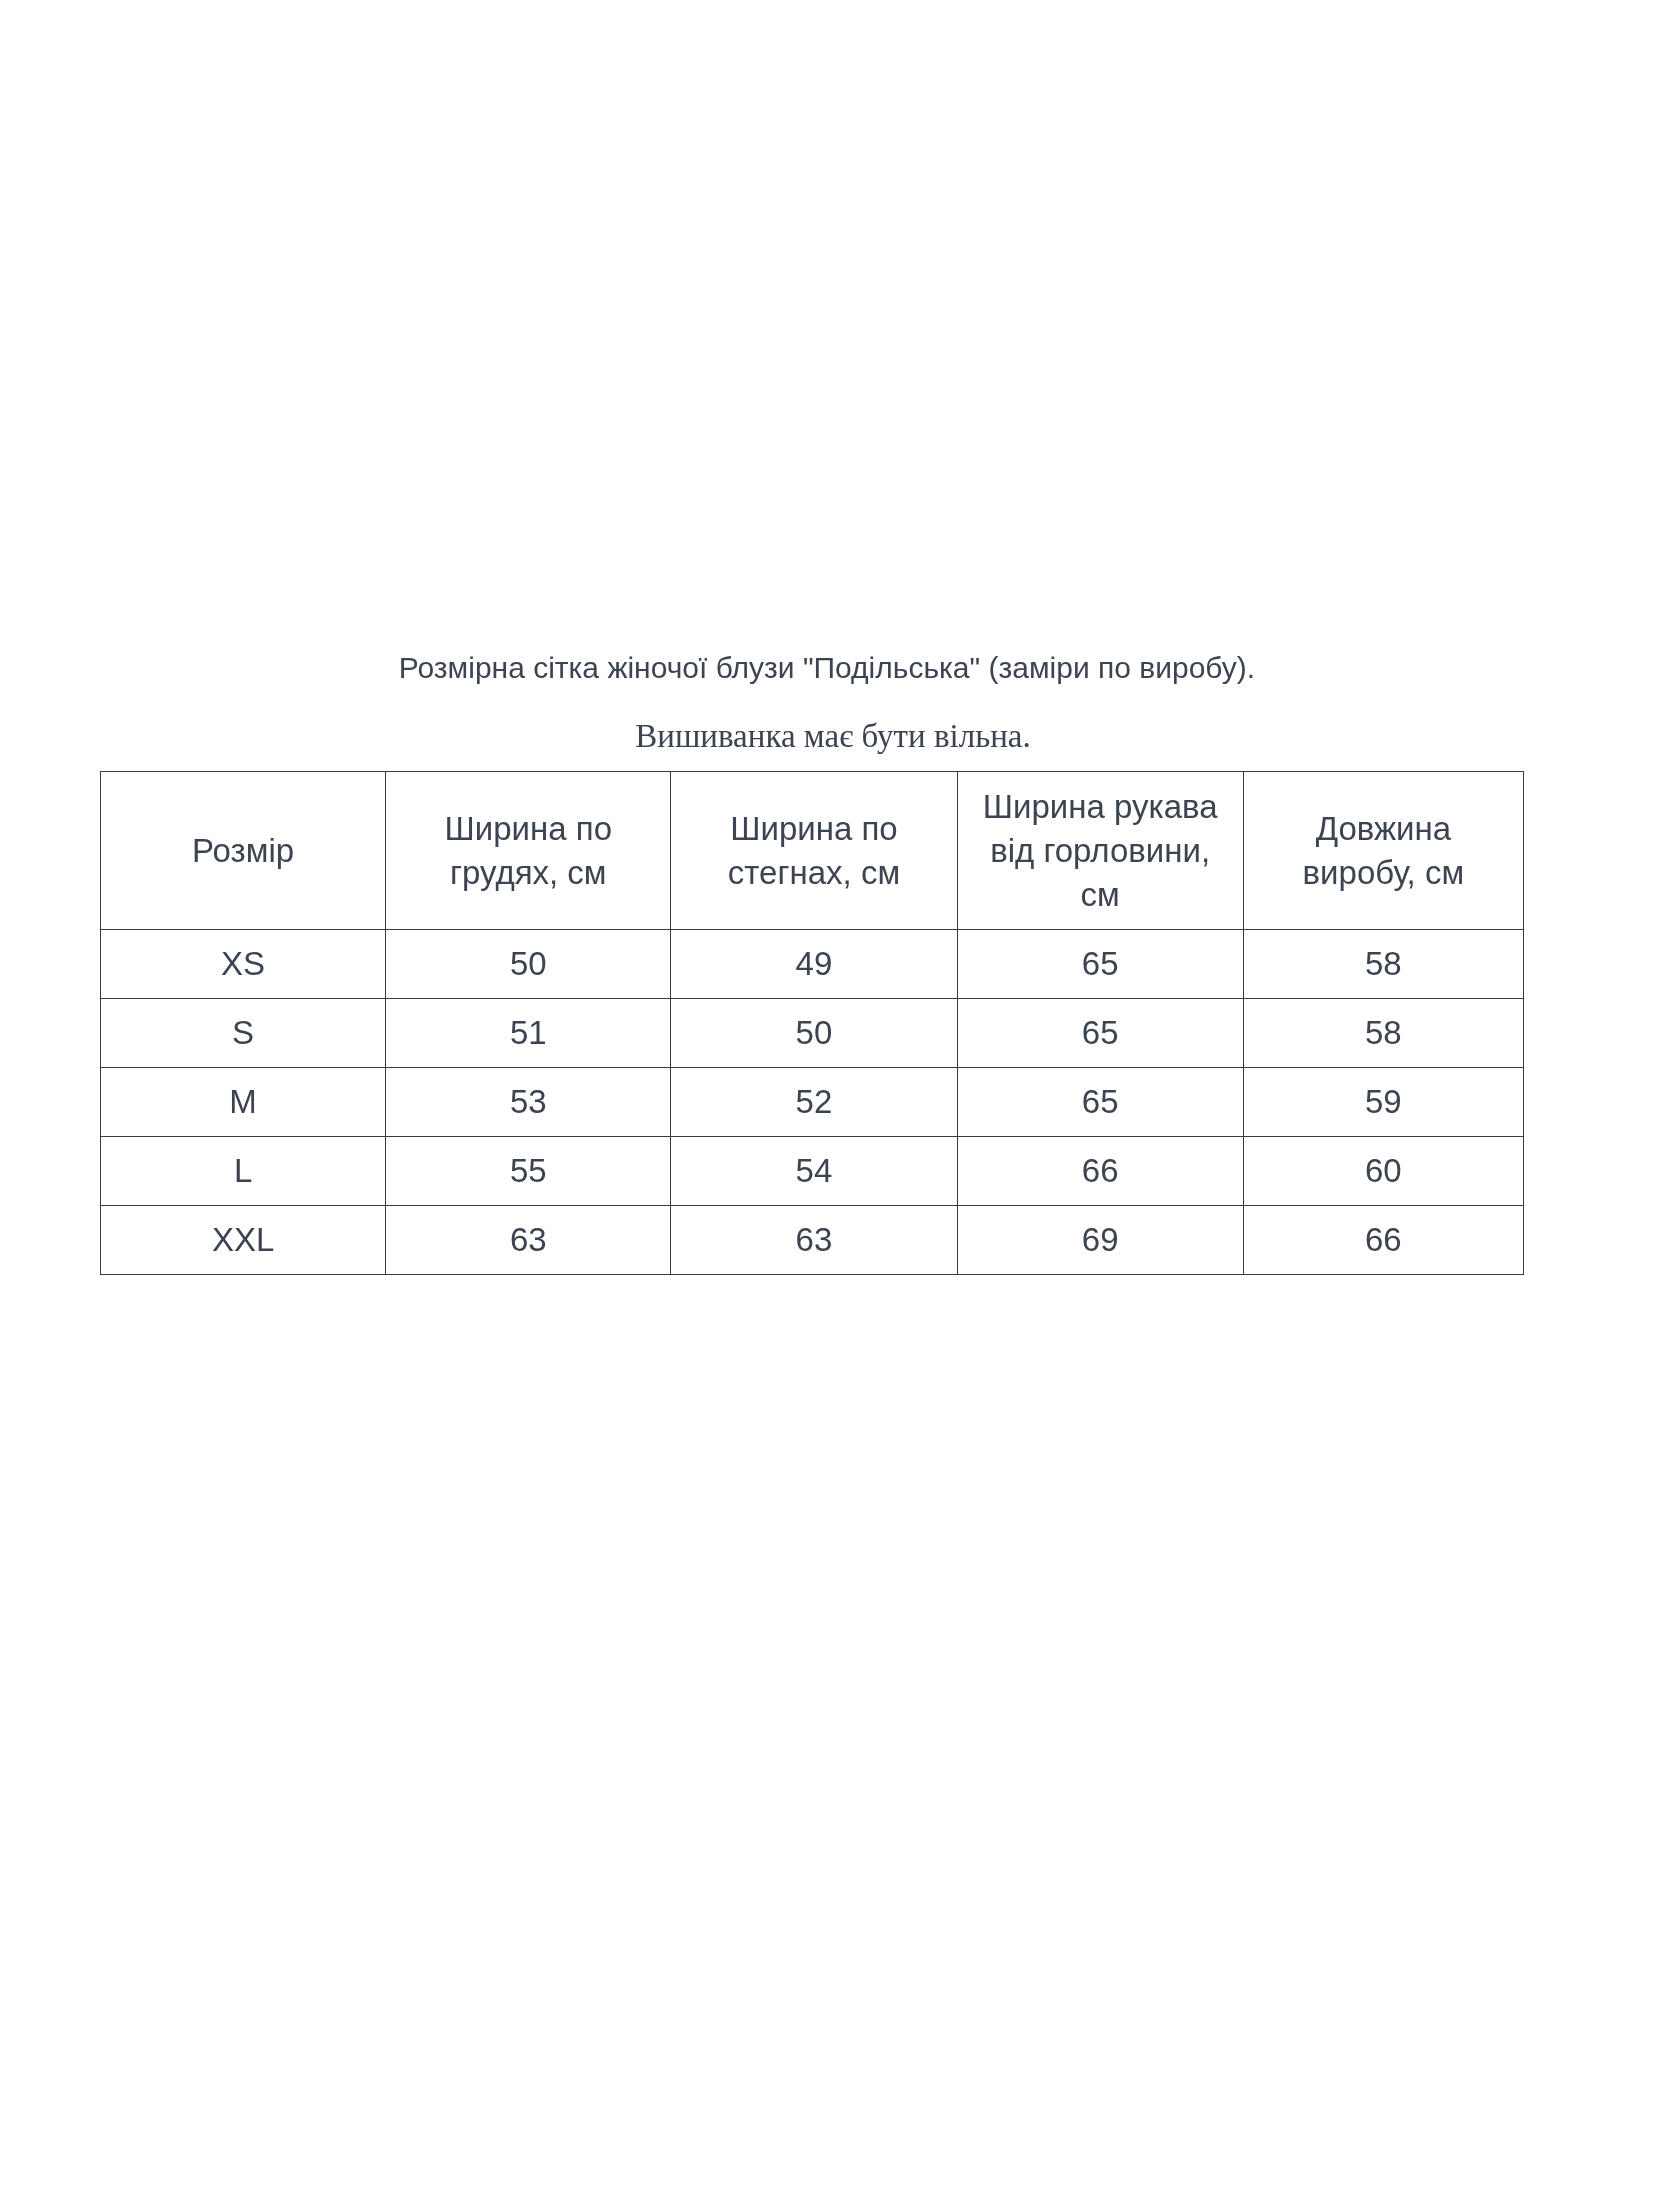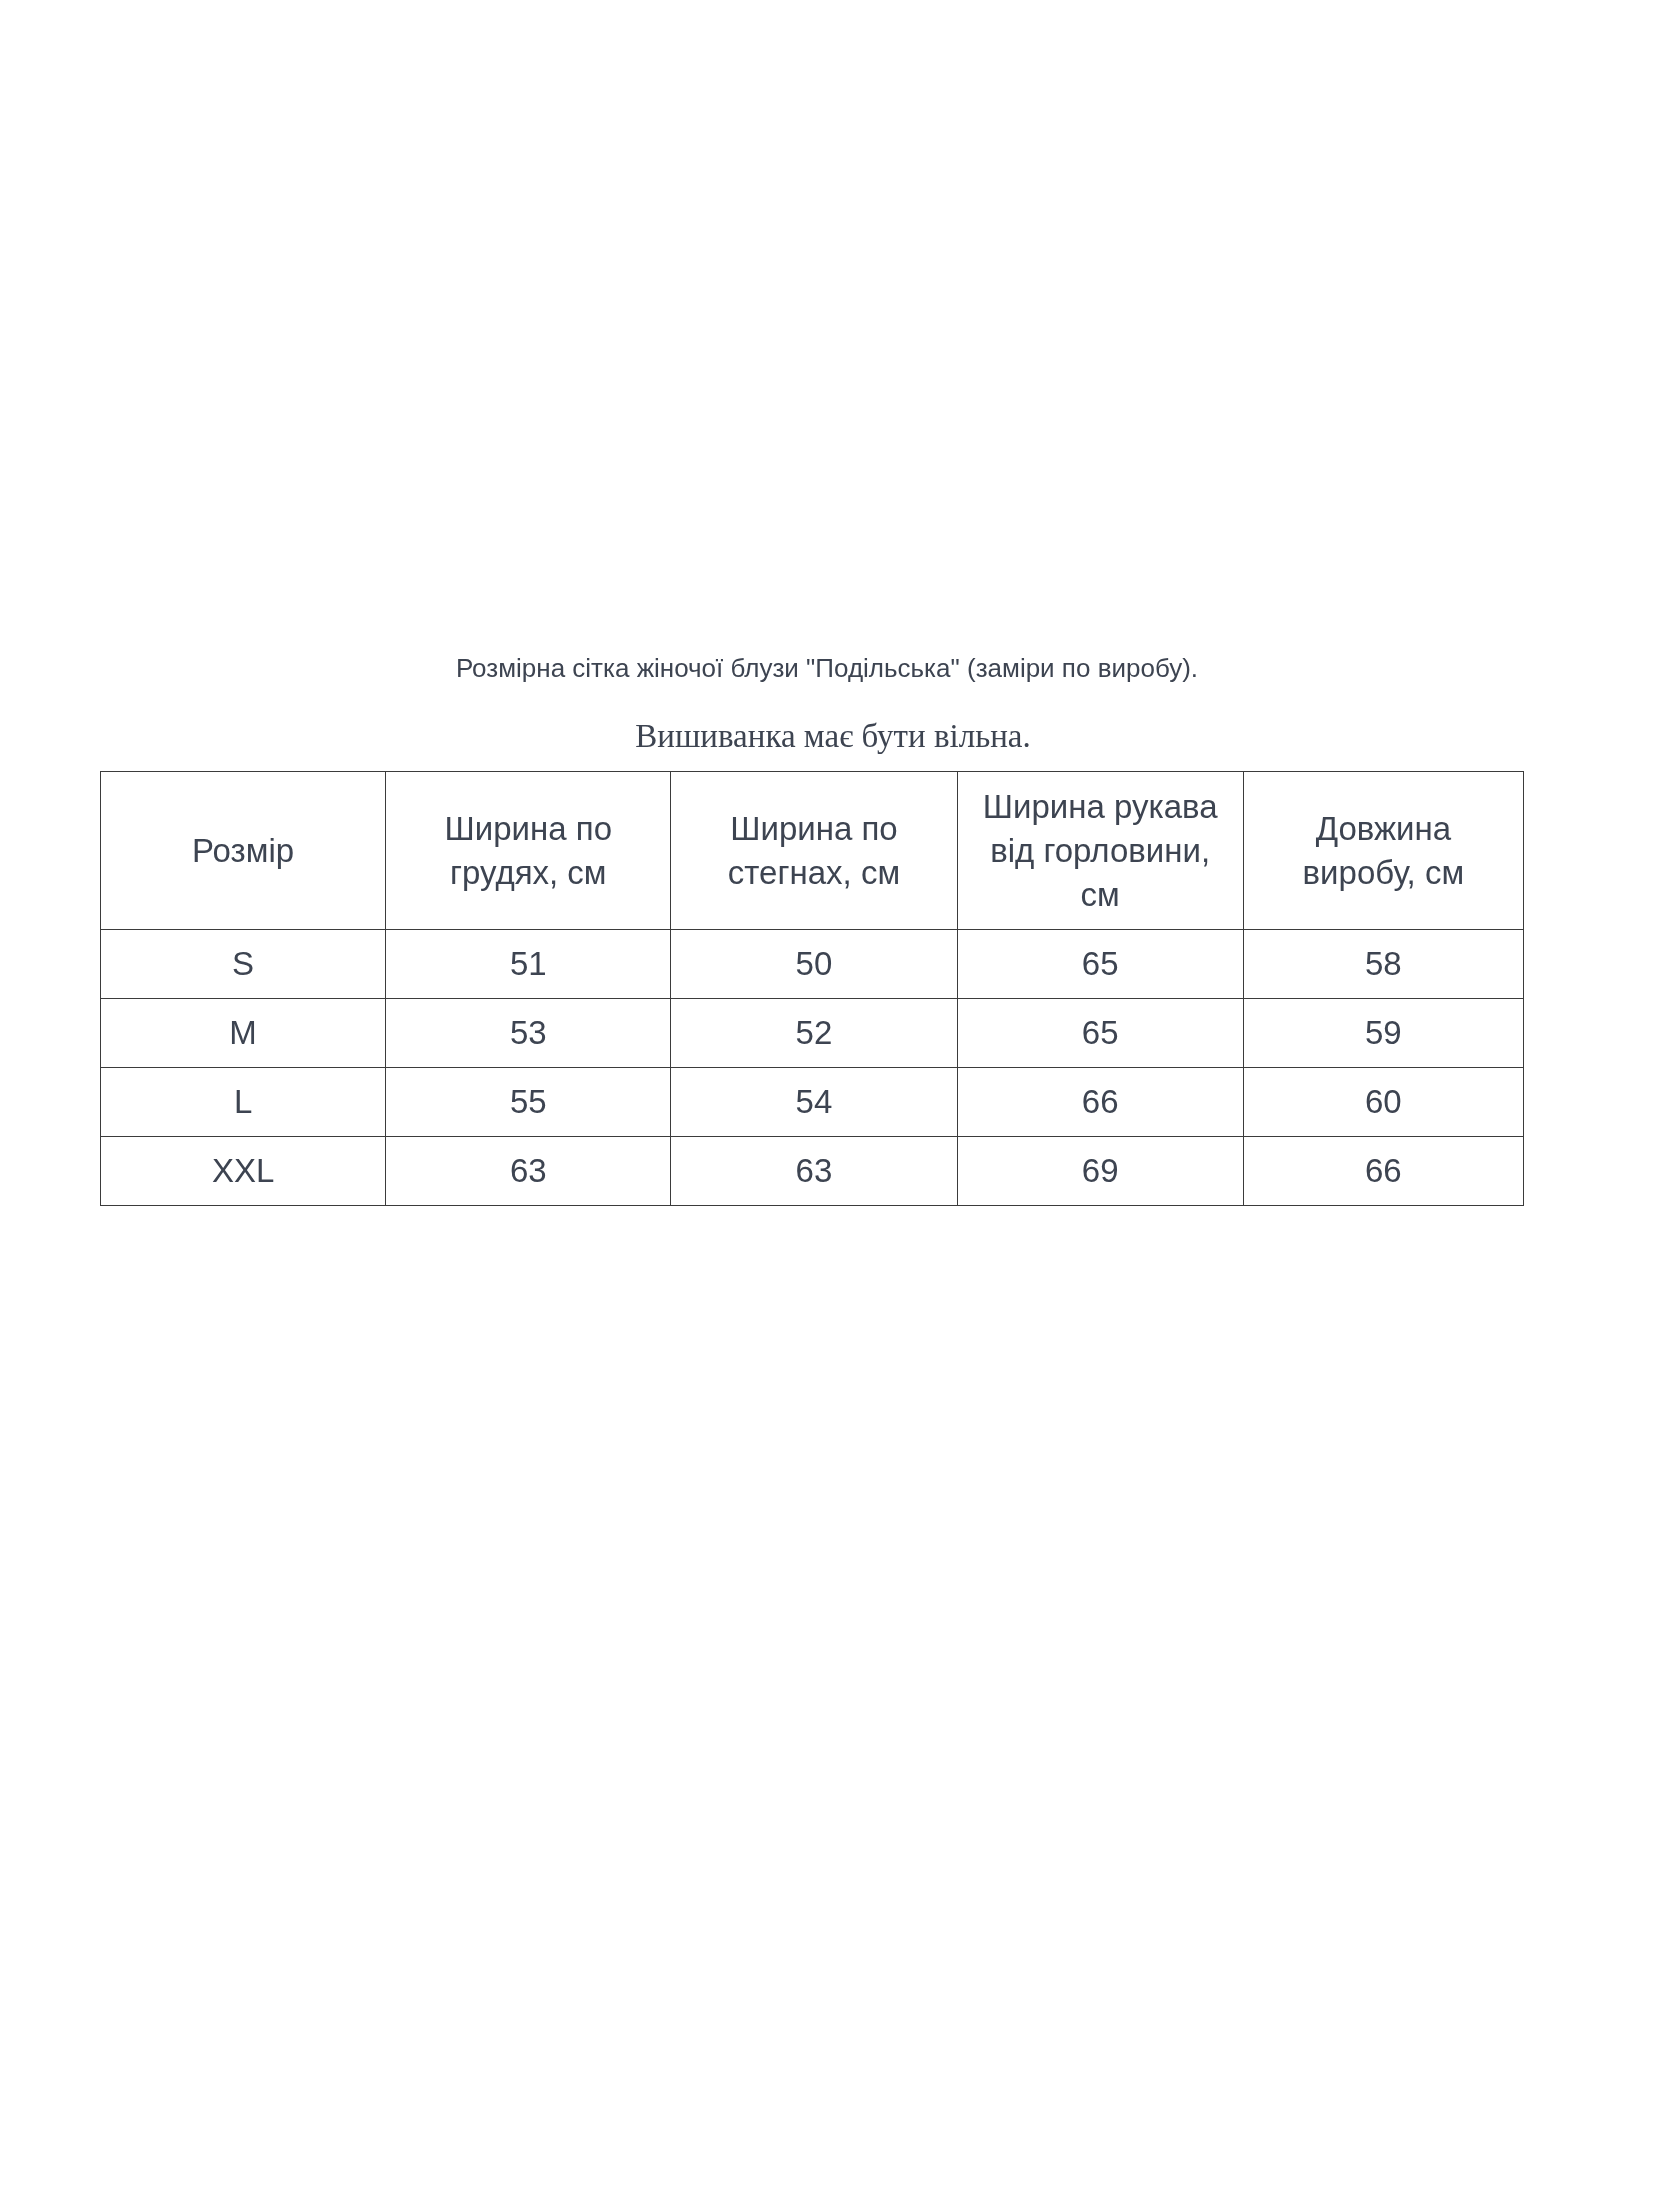--- a/index.html
+++ b/index.html
@@ -17,21 +17,21 @@
     color:var(--text);
     overflow:hidden;
   }
   .title{
     position:absolute;
     top:649px;
     left:0;
     width:100%;
     margin:0;
     text-align:center;
-    font-size:26px;
+    font-size:30px;
     font-weight:400;
     line-height:38px;
   }
   .subtitle{
     position:absolute;
     top:717px;
     left:6px;
     width:100%;
     margin:0;
     text-align:center;
@@ -104,20 +104,27 @@
 стегнах, см</th>
         <th>Ширина рукава
 від горловини,
 см</th>
         <th>Довжина
 виробу, см</th>
       </tr>
     </thead>
     <tbody>
         <tr>
+          <td>XS</td>
+          <td>50</td>
+          <td>49</td>
+          <td>65</td>
+          <td>58</td>
+        </tr>
+        <tr>
           <td>S</td>
           <td>51</td>
           <td>50</td>
           <td>65</td>
           <td>58</td>
         </tr>
         <tr>
           <td>M</td>
           <td>53</td>
           <td>52</td>

